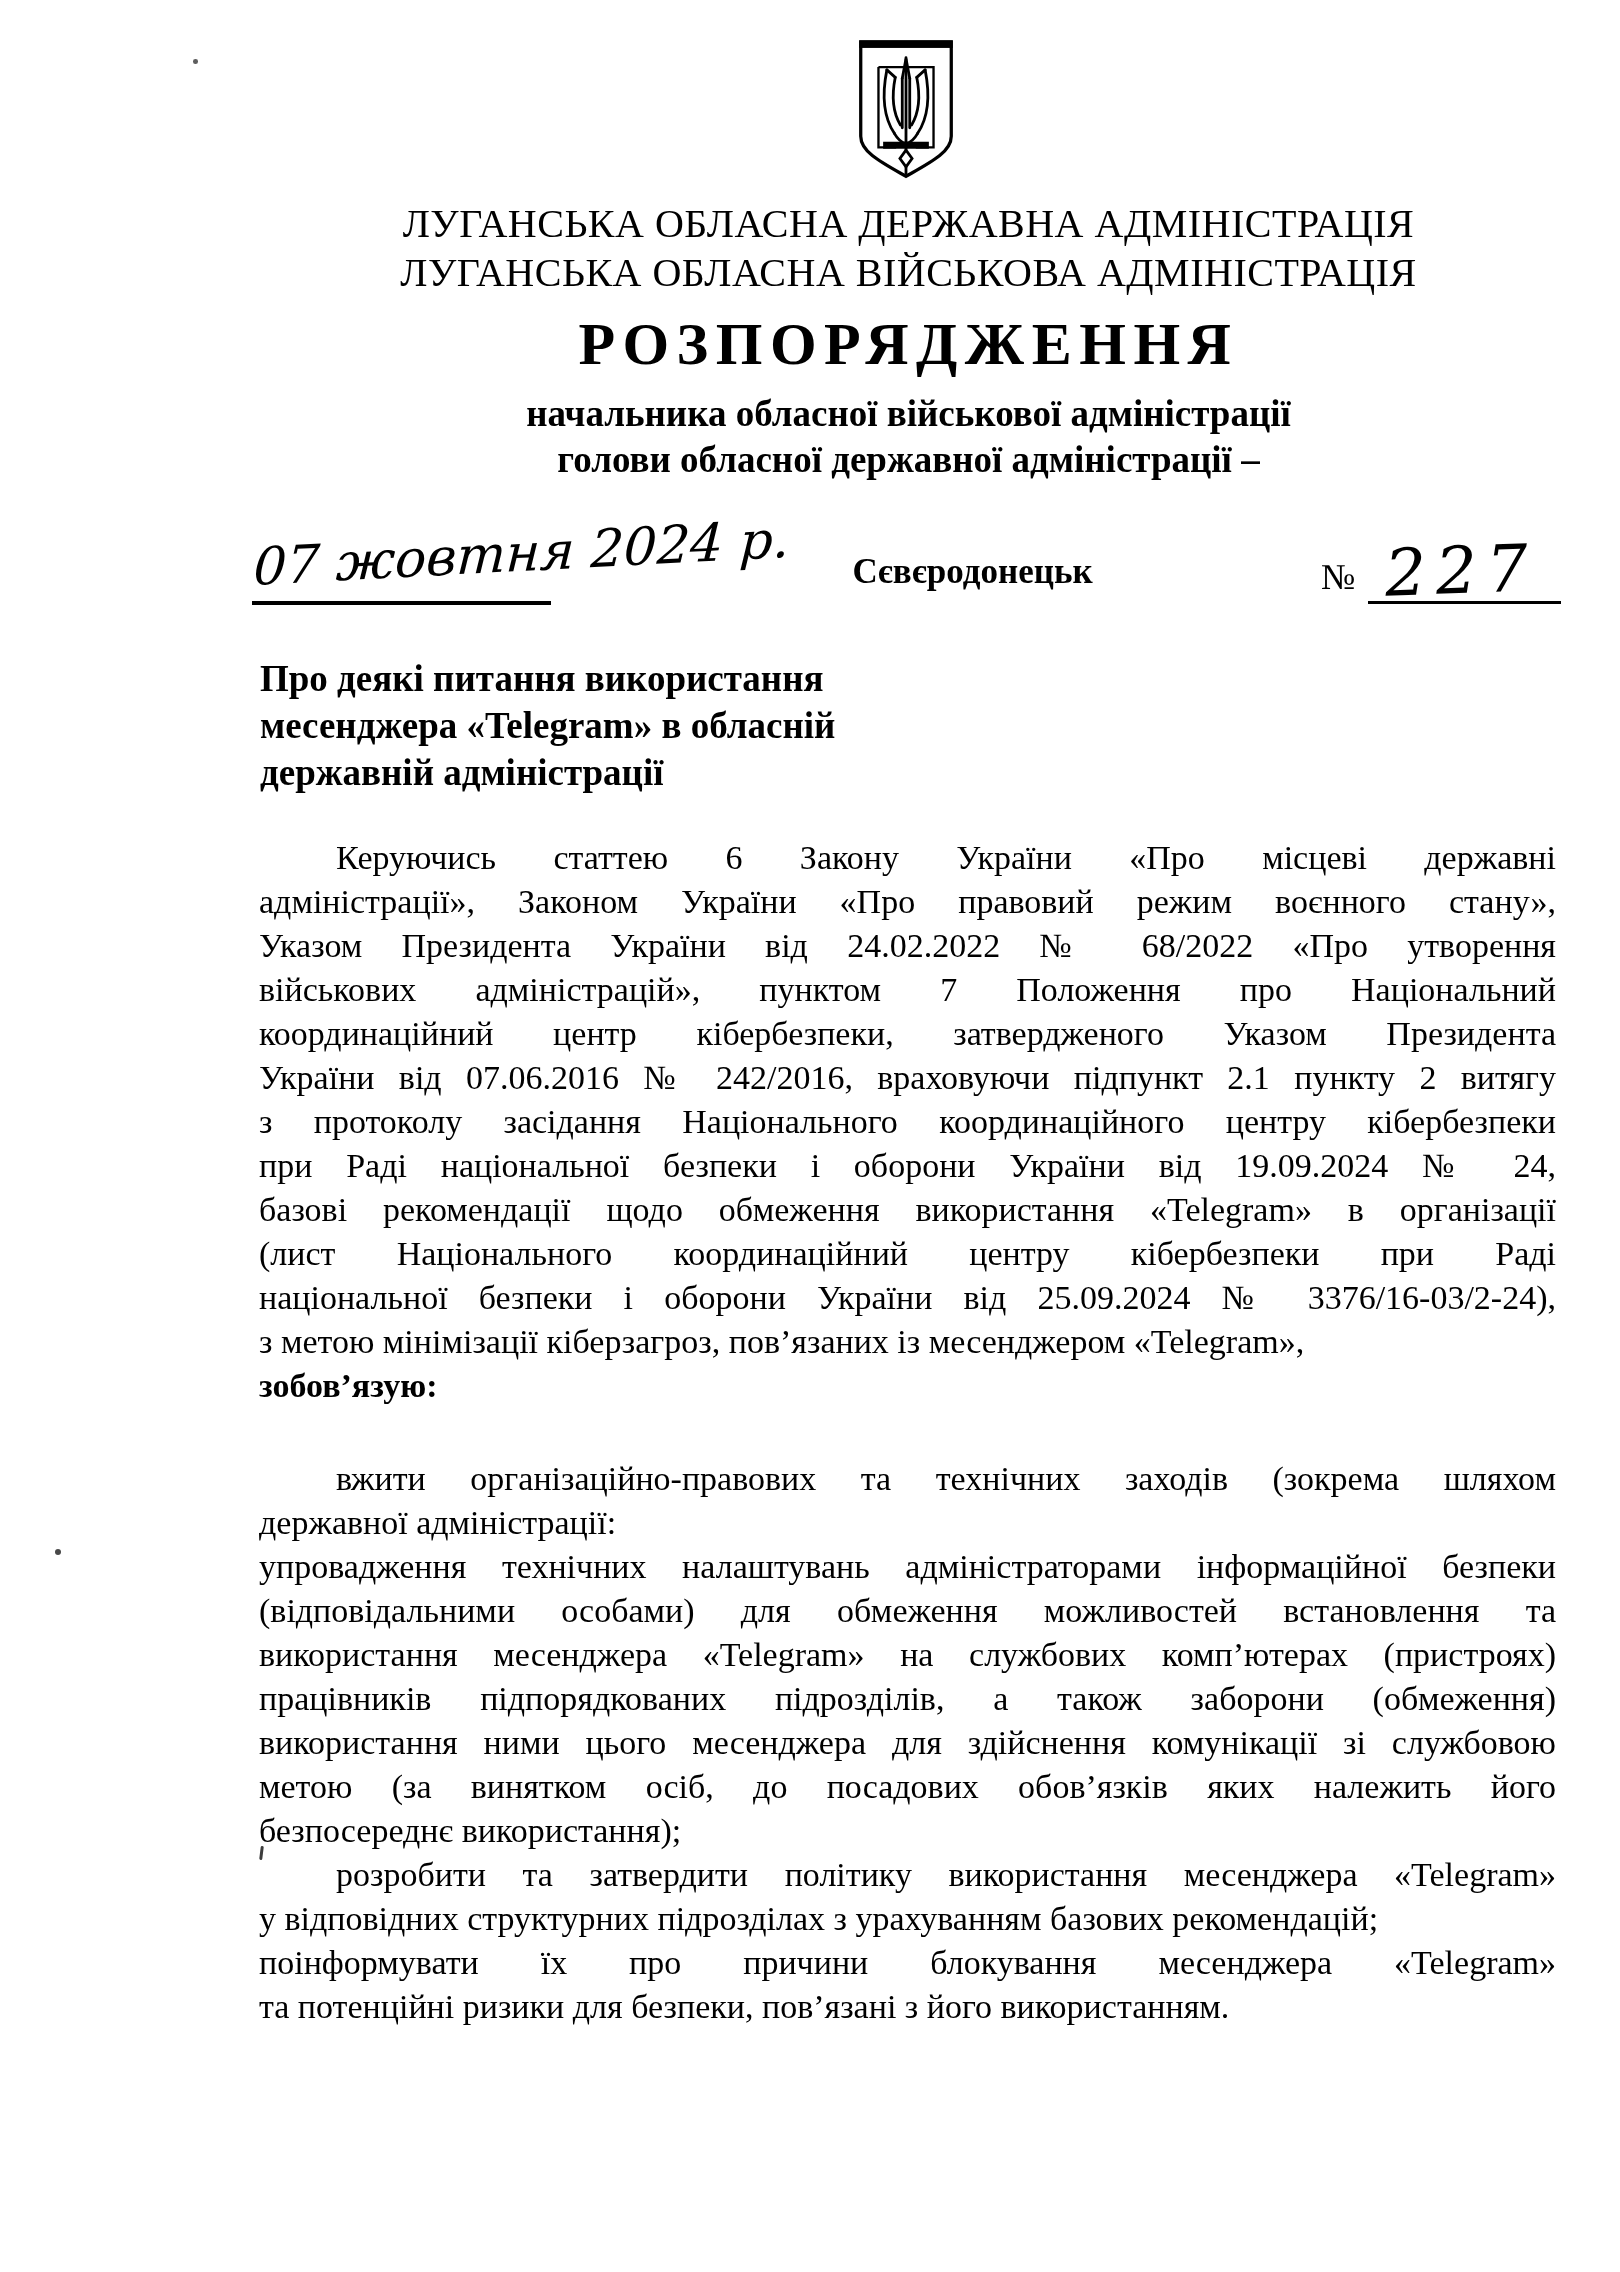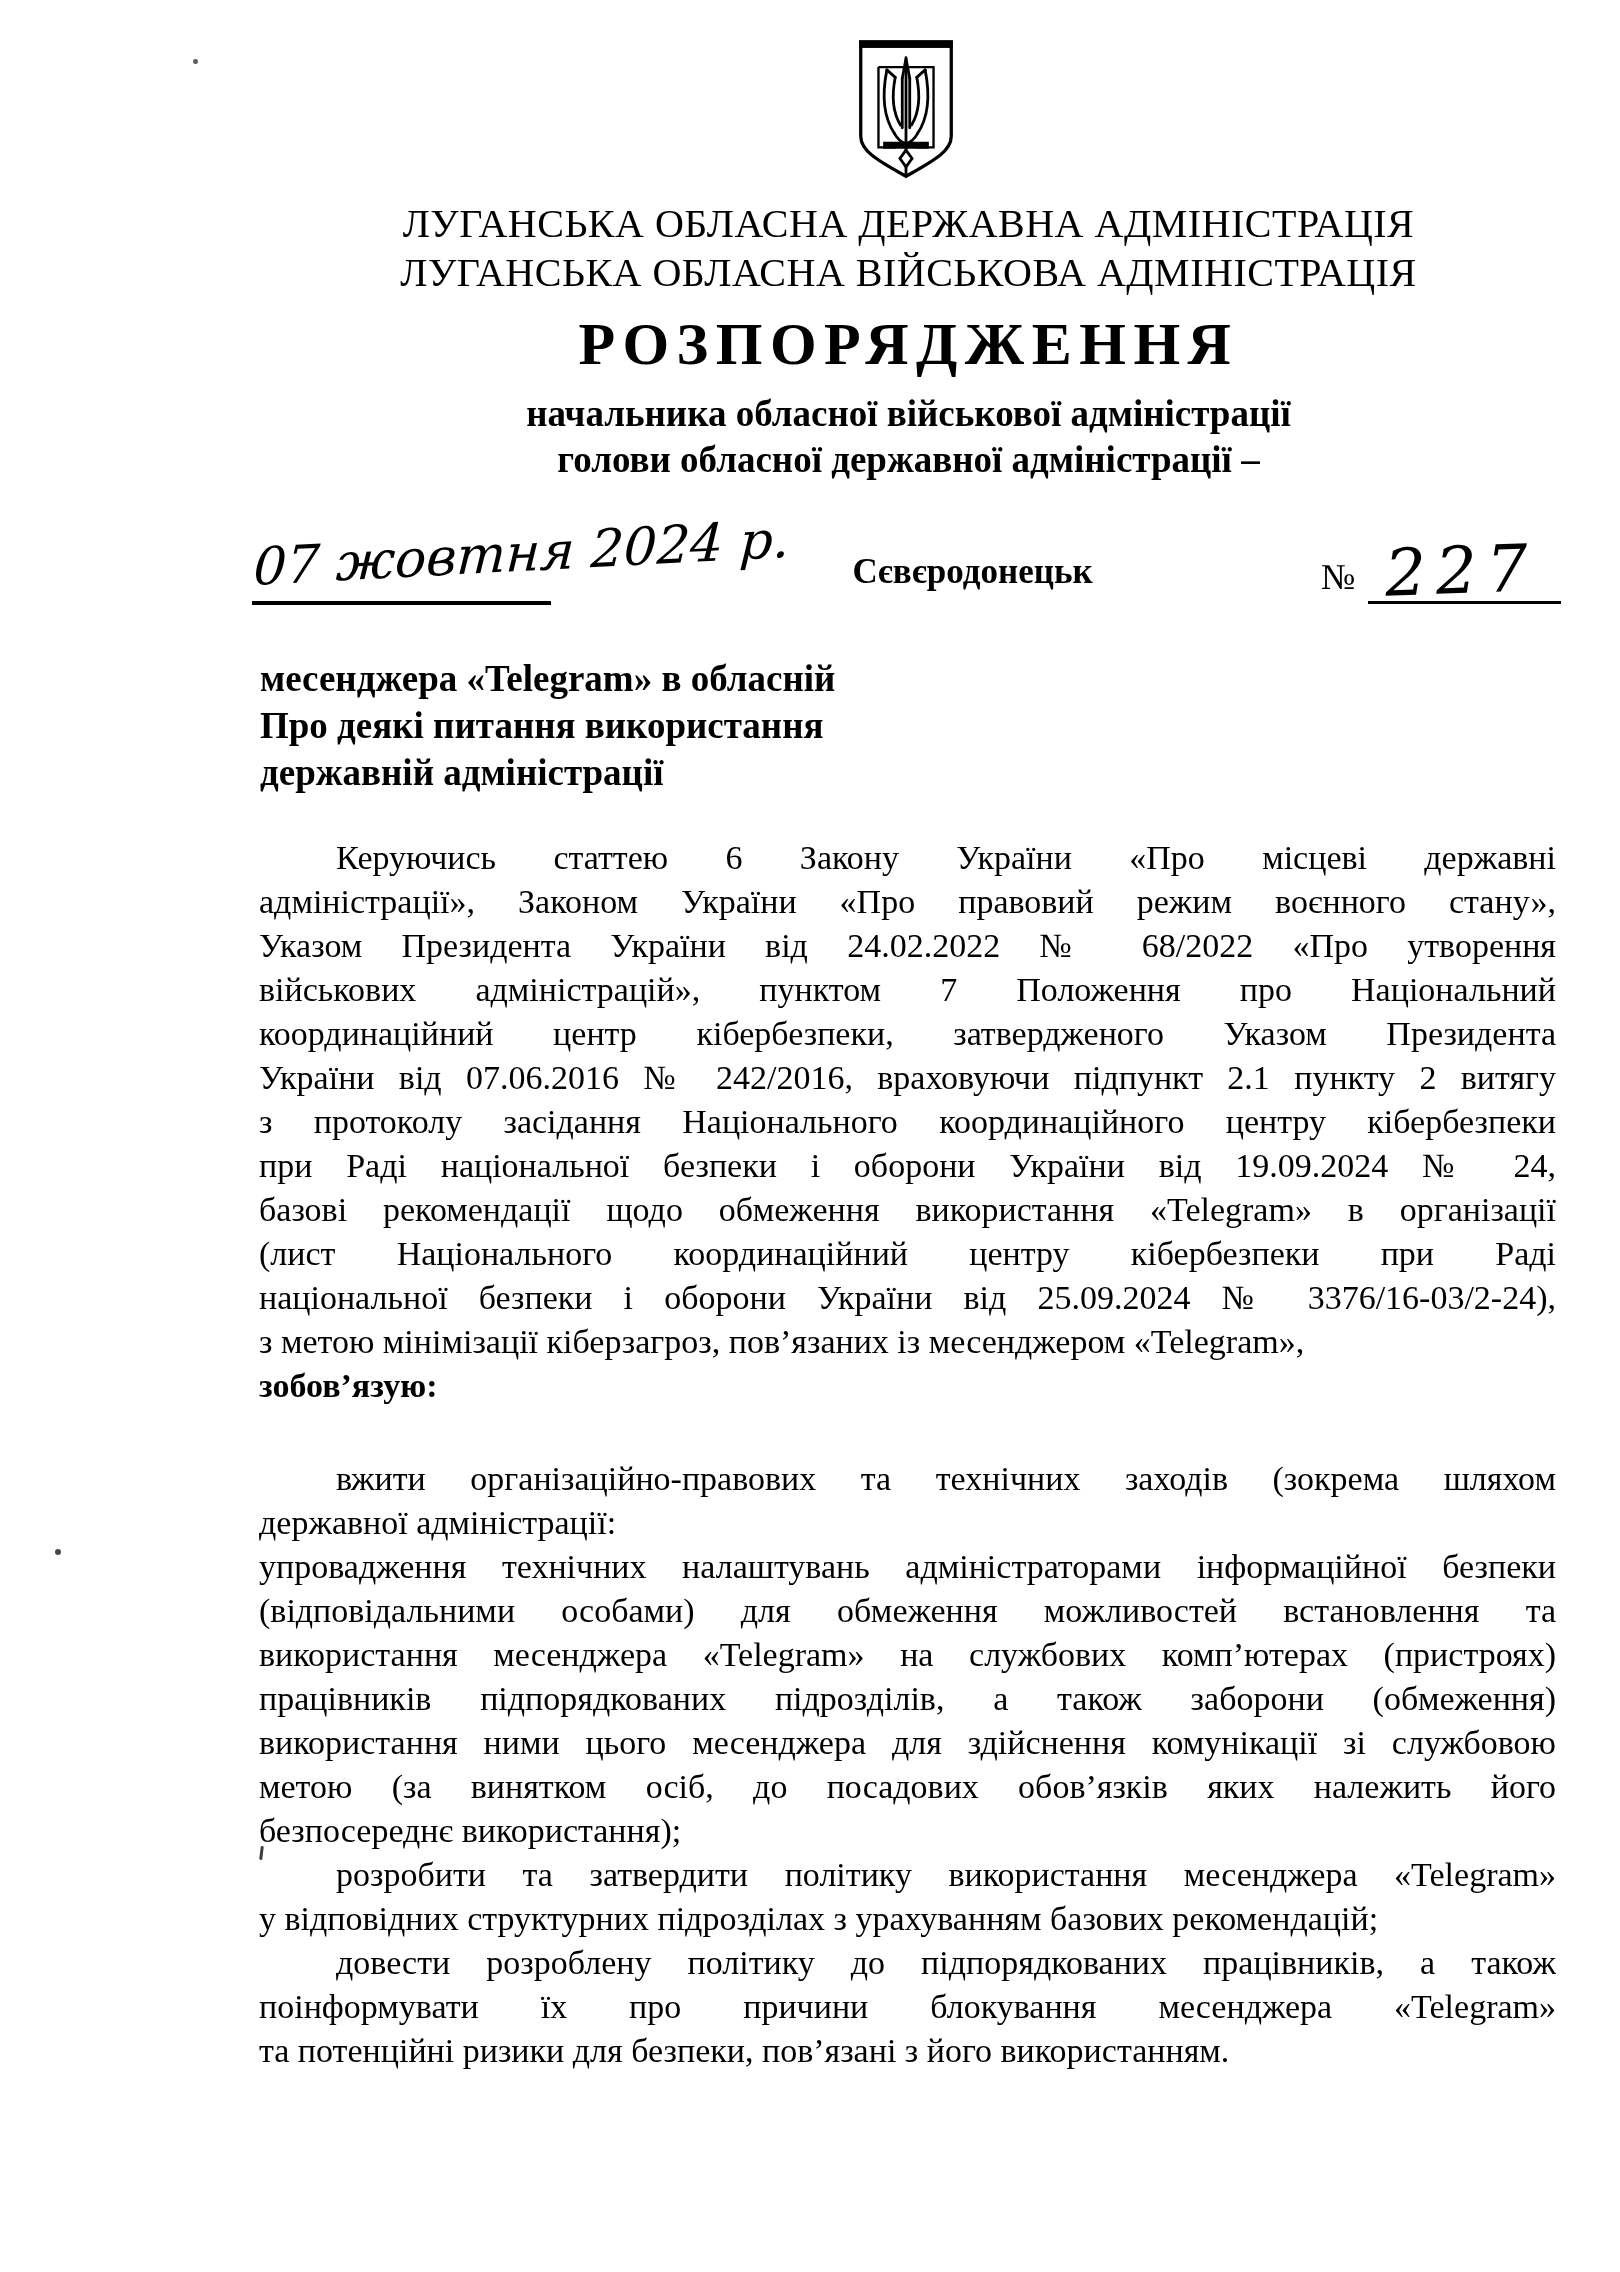--- a/index.html
+++ b/index.html
@@ -109,22 +109,22 @@
   </div>
 
   <div class="hw hw-date">07 жовтня 2024 р.</div>
   <div class="date-underline"></div>
   <div class="place">Сєвєродонецьк</div>
   <div class="numsign">№</div>
   <div class="hw hw-number">227</div>
   <div class="num-underline"></div>
 
   <div class="subject">
+    <div>Про деякі питання використання</div>
     <div>месенджера «Telegram» в обласній</div>
-    <div>Про деякі питання використання</div>
     <div>державній адміністрації</div>
   </div>
 
   <div class="body">
     <div class="bl j i">Керуючись статтею 6 Закону України «Про місцеві державні</div>
     <div class="bl j">адміністрації», Законом України «Про правовий режим воєнного стану»,</div>
     <div class="bl j">Указом Президента України від 24.02.2022 № 68/2022 «Про утворення</div>
     <div class="bl j">військових адміністрацій», пунктом 7 Положення про Національний</div>
     <div class="bl j">координаційний центр кібербезпеки, затвердженого Указом Президента</div>
     <div class="bl j">України від 07.06.2016 № 242/2016, враховуючи підпункт 2.1 пункту 2 витягу</div>
@@ -140,21 +140,20 @@
     <div class="bl">державної адміністрації:</div>
     <div class="bl j">упровадження технічних налаштувань адміністраторами інформаційної безпеки</div>
     <div class="bl j">(відповідальними особами) для обмеження можливостей встановлення та</div>
     <div class="bl j">використання месенджера «Telegram» на службових комп’ютерах (пристроях)</div>
     <div class="bl j">працівників підпорядкованих підрозділів, а також заборони (обмеження)</div>
     <div class="bl j">використання ними цього месенджера для здійснення комунікації зі службовою</div>
     <div class="bl j">метою (за винятком осіб, до посадових обов’язків яких належить його</div>
     <div class="bl">безпосереднє використання);</div>
     <div class="bl j i">розробити та затвердити політику використання месенджера «Telegram»</div>
     <div class="bl">у відповідних структурних підрозділах з урахуванням базових рекомендацій;</div>
-    <div class="bl j i">довести розроблену політику до підпорядкованих працівників, а також</div>
     <div class="bl j">поінформувати їх про причини блокування месенджера «Telegram»</div>
     <div class="bl">та потенційні ризики для безпеки, пов’язані з його використанням.</div>
   </div>
 
   <div class="artifact a1"></div>
   <div class="artifact a2"></div>
   <div class="artifact a3"></div>
 
 </div>
 

